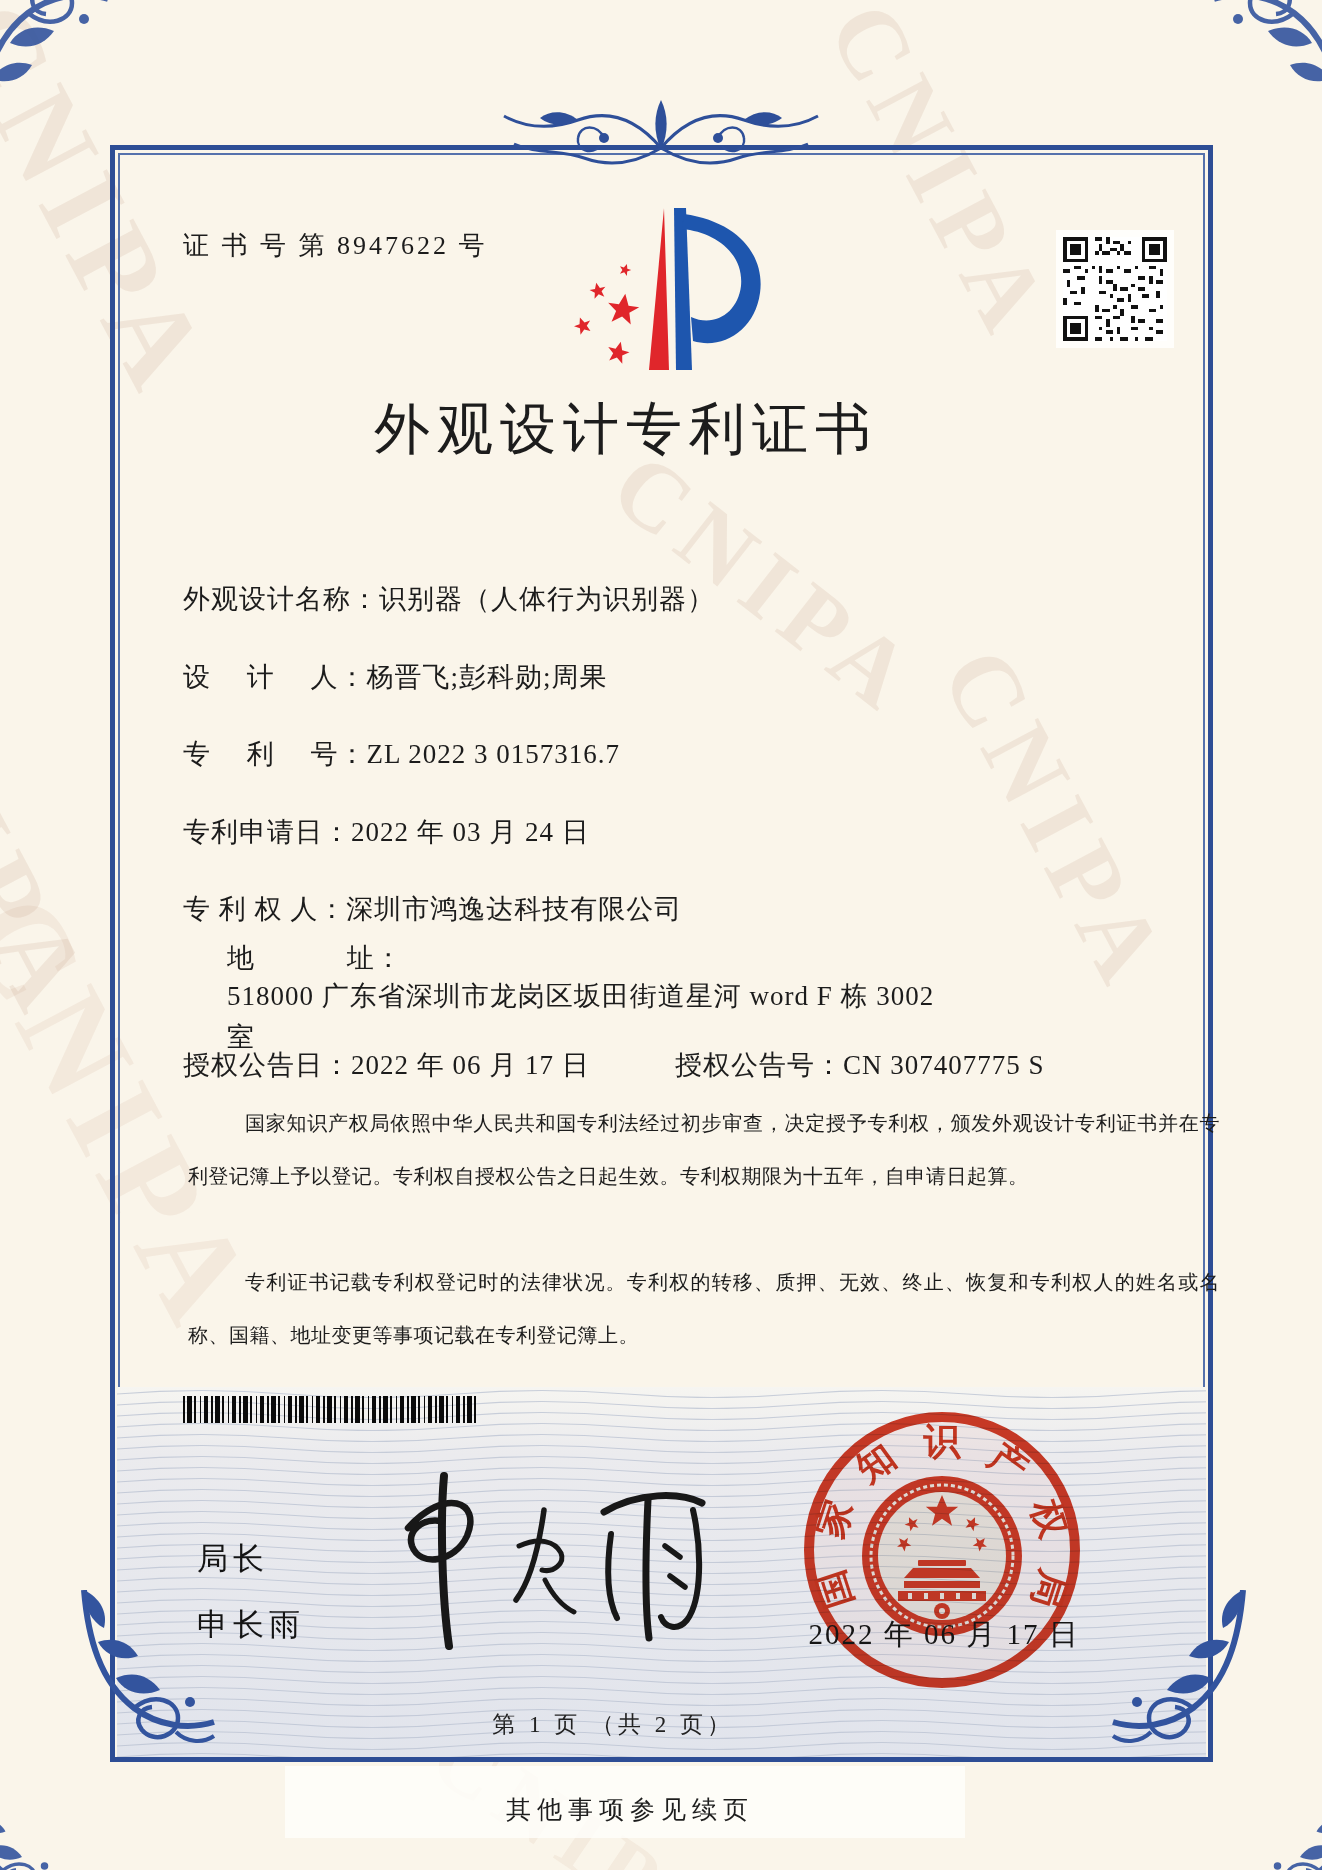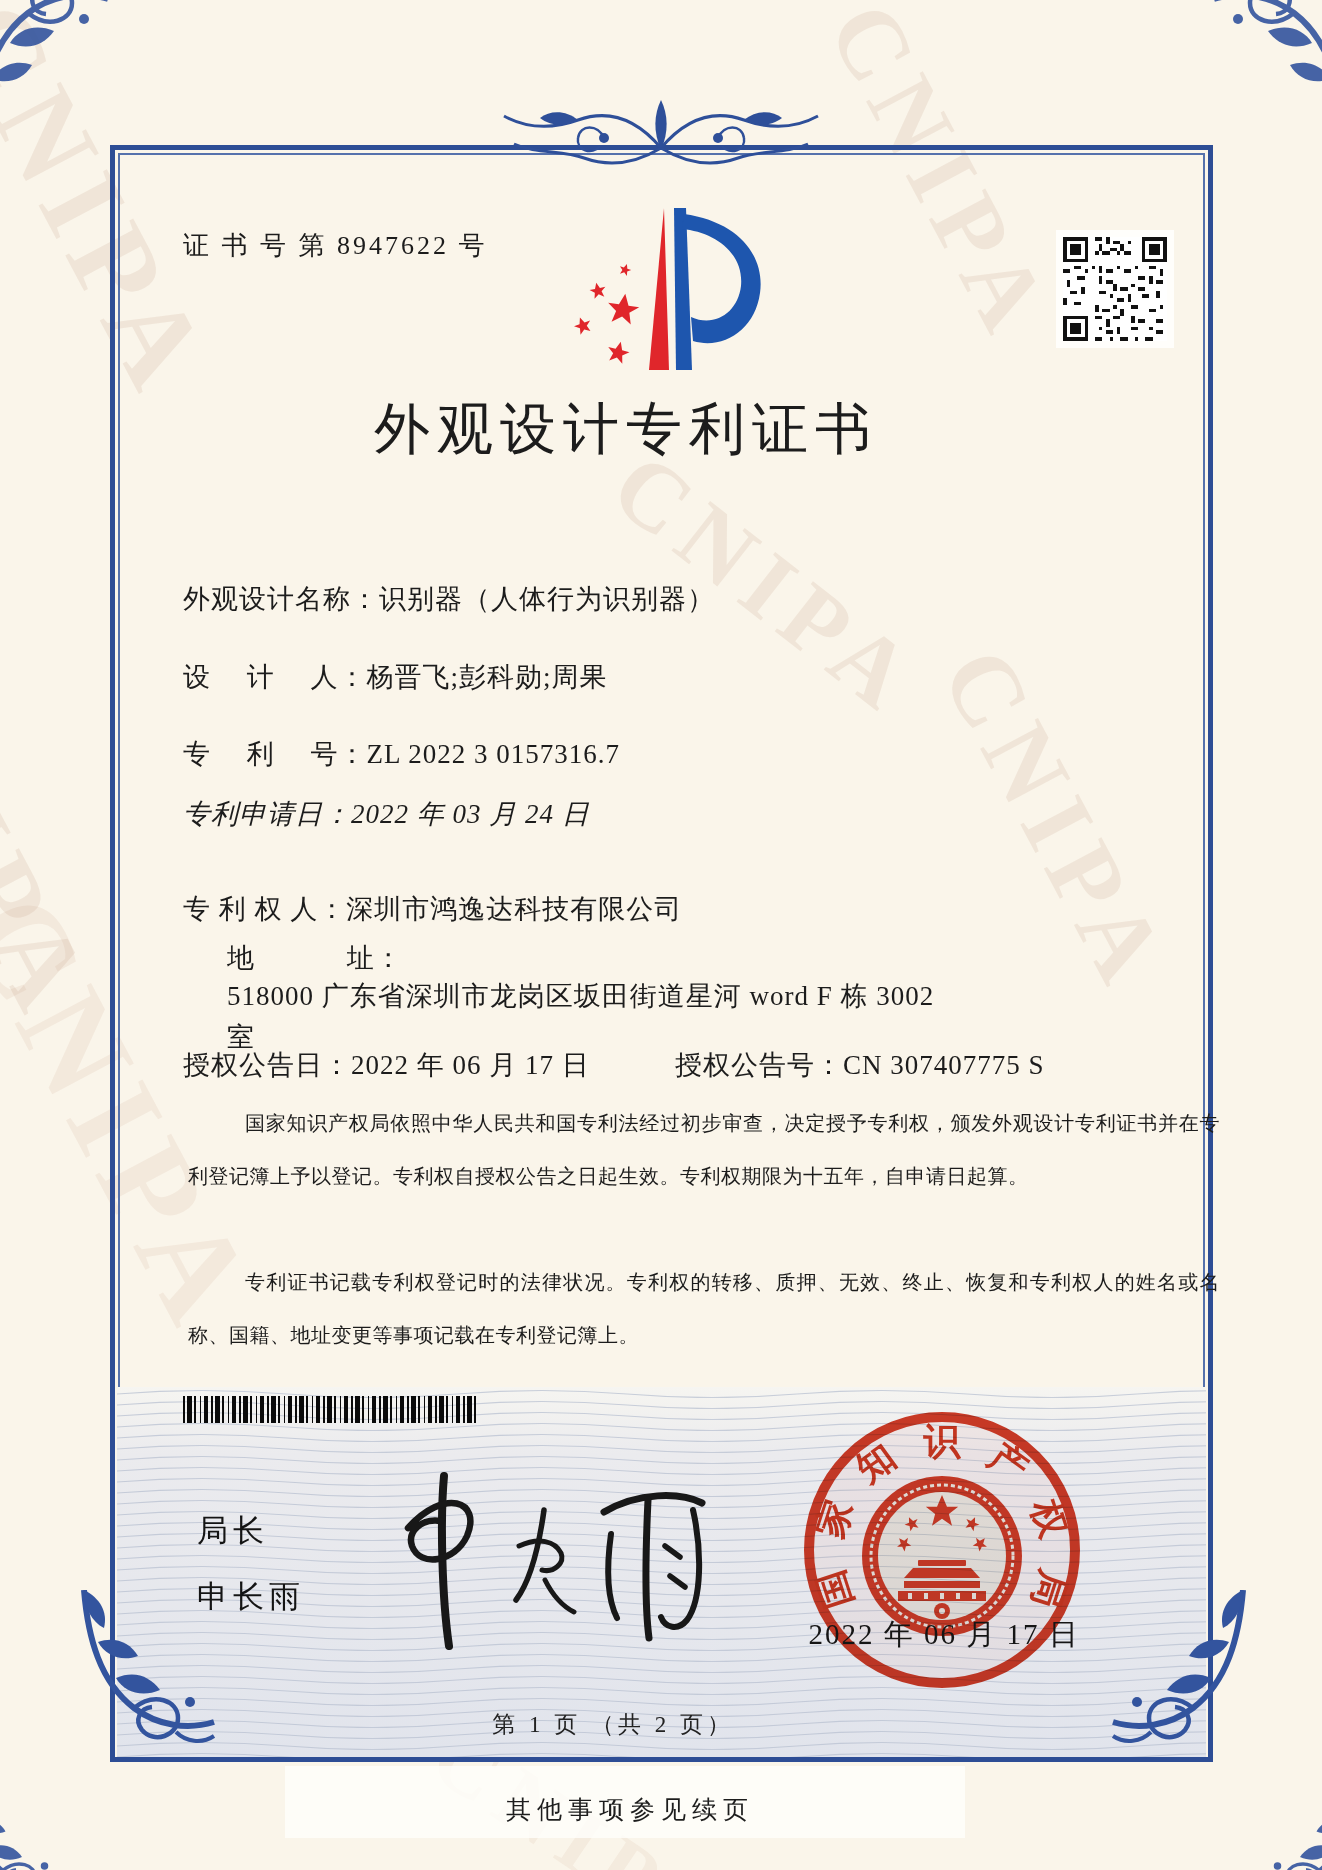--- a/index.html
+++ b/index.html
@@ -40,21 +40,21 @@
   .fl-pbr{left:1366px;top:1782px;transform:scale(-.75,.75);transform-origin:0 0;opacity:.9;}
   
   .cert-no{position:absolute;z-index:4;left:183px;top:228px;font-size:26px;letter-spacing:3px;}
   .logo{position:absolute;z-index:4;left:545px;top:198px;}
   .qr{position:absolute;z-index:4;left:1056px;top:230px;width:118px;height:118px;background:#fffefb;
       display:flex;align-items:center;justify-content:center;}
   .title{position:absolute;z-index:4;left:374px;top:392px;font-size:56px;font-weight:400;
          letter-spacing:7px;white-space:nowrap;}
   
   .row{position:absolute;z-index:4;left:183px;font-size:27px;white-space:nowrap;letter-spacing:1px;}
-  .r1{top:581px;} .r2{top:659px;} .r3{top:736px;} .r4{top:796px;font-style:italic;} .r5{top:891px;}
+  .r1{top:581px;} .r2{top:659px;} .r3{top:736px;} .r4{top:814px;} .r5{top:891px;}
   .r6{top:940px;white-space:normal;width:880px;margin-left:44px;}
   .r6 .fvalue{display:inline-block;width:742px;line-height:41px;vertical-align:top;white-space:normal;}
   .r7{top:1047px;text-align:right;}
   .pair2{position:absolute;left:492px;top:0;white-space:nowrap;}
   
   .para{position:absolute;z-index:4;left:164px;width:1032px;font-size:20px;line-height:53px;
         text-indent:57px;text-align:justify;letter-spacing:.5px;margin-left:24px;}
   .p1{top:1097px;} .p2{top:1256px;}
   
   .band{position:absolute;z-index:3;left:117px;top:1387px;width:1089px;height:370px;
@@ -62,21 +62,21 @@
   .band svg{position:absolute;inset:0;}
   
   .barcode{position:absolute;z-index:5;left:183px;top:1396px;width:294px;height:27px;
     background:repeating-linear-gradient(90deg,
       #0a0a0a 0px,#0a0a0a 2px,transparent 2px,transparent 4px,
       #0a0a0a 4px,#0a0a0a 9px,transparent 9px,transparent 11px,
       #0a0a0a 11px,#0a0a0a 13px,transparent 13px,transparent 17px,
       #0a0a0a 17px,#0a0a0a 18px,transparent 18px,transparent 21px,
       #0a0a0a 21px,#0a0a0a 25px,transparent 25px,transparent 28px);}
   .official{position:absolute;z-index:5;left:197px;font-size:31px;letter-spacing:5px;
-            font-family:"Liberation Sans","DejaVu Sans",sans-serif;color:#141414;}
+            font-family:"Liberation Sans","DejaVu Sans",sans-serif;color:#141414;margin-top:28px;}
   .official-title{top:1510px;} .official-name{top:1576px;}
   .signature{position:absolute;z-index:6;left:348px;top:1448px;}
   .seal{position:absolute;z-index:5;left:800px;top:1408px;width:284px;height:284px;
         mix-blend-mode:multiply;opacity:.96;}
   .seal-char{position:absolute;font-size:37px;font-weight:700;color:#cf3018;
              font-family:"Liberation Serif","DejaVu Serif",serif;}
   .seal-date{position:absolute;z-index:6;left:802px;top:1615px;width:284px;text-align:center;
              font-size:29px;letter-spacing:2px;color:#151515;white-space:nowrap;}
   .page-num{position:absolute;z-index:5;left:78px;top:1709px;width:1070px;text-align:center;
             font-size:23px;letter-spacing:4px;color:#222;}

